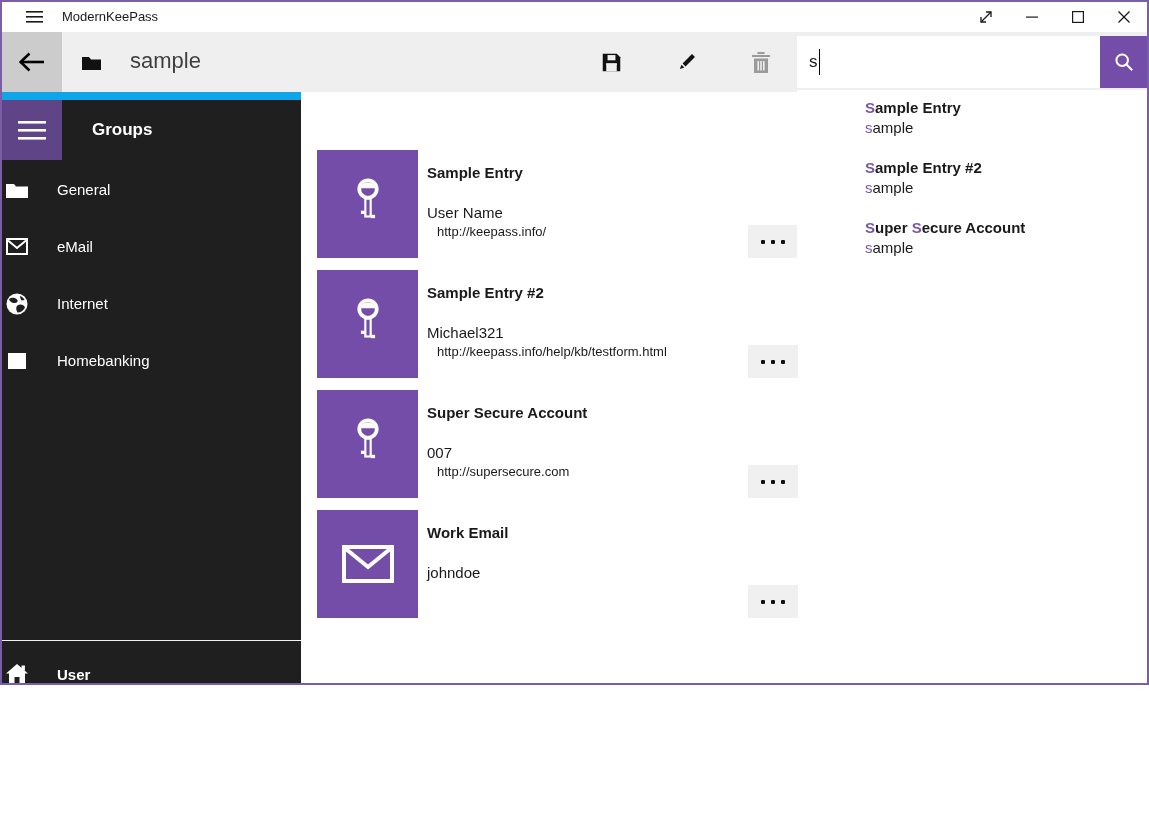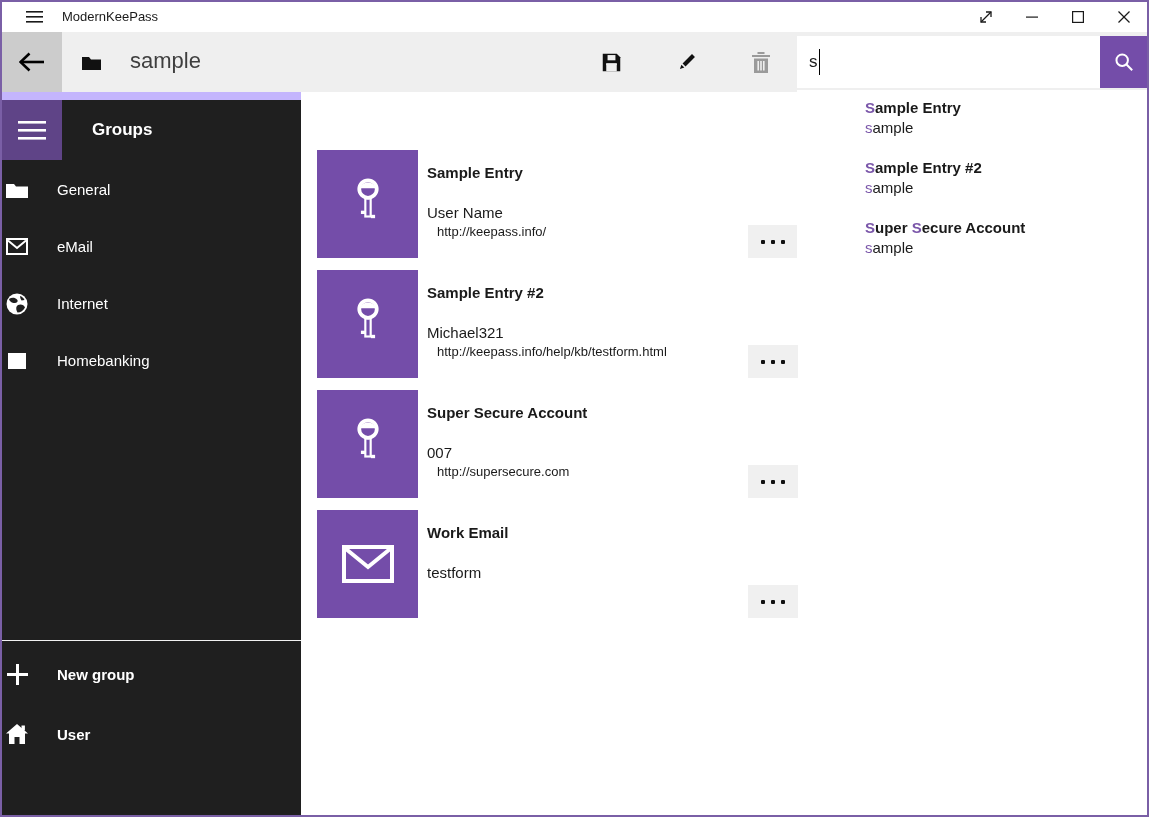--- a/index.html
+++ b/index.html
@@ -1,21 +1,21 @@
 <!DOCTYPE html>
 <html><head>
 <meta charset="utf-8">
 <style>
   * { margin:0; padding:0; box-sizing:border-box; }
   html,body { background:#fff; }
   body { font-family:"Liberation Sans", sans-serif; }
 
   .window {
-    position:relative; width:1149px; height:817px;
-    border:2px solid #7a5fa6; background:#c4b5fd; overflow:hidden;
+    position:relative; width:1149px; height:685px;
+    border:2px solid #7a5fa6; background:#0ea5e9; overflow:hidden;
   }
 
   
   .titlebar { position:absolute; left:0; top:0; width:1145px; height:30px; background:#ffffff; }
   .tb-burger { position:absolute; left:14px; top:0; width:36px; height:30px;
     display:flex; align-items:center; justify-content:center; cursor:pointer; background:none; border:none; }
   .tb-title { position:absolute; left:60px; top:0; height:30px; line-height:30px;
     font-size:13px; color:#1a1a1a; }
   .tb-controls { position:absolute; right:0; top:0; height:30px; display:flex; }
   .tb-btn { width:46px; height:30px; display:flex; align-items:center; justify-content:center;
@@ -230,31 +230,20 @@
         </span>
         <span class="lbl">Homebanking</span>
       </div>
     </div>
 
     <div class="side-divider"></div>
 
     <div class="side-footer">
       <div class="side-item">
         <span class="ic">
-          <svg width="21" height="21" viewBox="0 0 21 21">
-              <g fill="#fff">
-                <rect x="9" y="0" width="3" height="21"></rect>
-                <rect x="0" y="9" width="21" height="3"></rect>
-              </g>
-            </svg>
-        </span>
-        <span class="lbl">New group</span>
-      </div>
-      <div class="side-item">
-        <span class="ic">
           <svg width="22" height="20" viewBox="0 0 22 20">
             <g fill="#fff">
               <polygon points="11,0 22,9.5 19,9.5 19,20 13.5,20 13.5,13 8.5,13 8.5,20 3,20 3,9.5 0,9.5"></polygon>
               <rect x="15.5" y="1.5" width="3.4" height="5"></rect>
             </g>
           </svg>
         </span>
         <span class="lbl">User</span>
       </div>
     </div>
@@ -323,21 +312,21 @@
   </div>
 
   <div class="entry" style="top:508px">
     <div class="tile">
       <svg width="52" height="38" viewBox="0 0 52 38">
         <rect x="2" y="2" width="48" height="34" fill="none" stroke="#fff" stroke-width="4"></rect>
         <path d="M4 4 L26 22 L48 4" fill="none" stroke="#fff" stroke-width="4"></path>
       </svg>
     </div>
     <div class="e-title">Work Email</div>
-    <div class="e-user">testform</div>
+    <div class="e-user">johndoe</div>
     <div class="e-url"></div>
     <button class="more-btn">
       <span class="dot"></span>
         <span class="dot"></span>
         <span class="dot"></span>
     </button>
   </div>
 
   <div class="flyout">
     <div class="sug" style="top:0">

